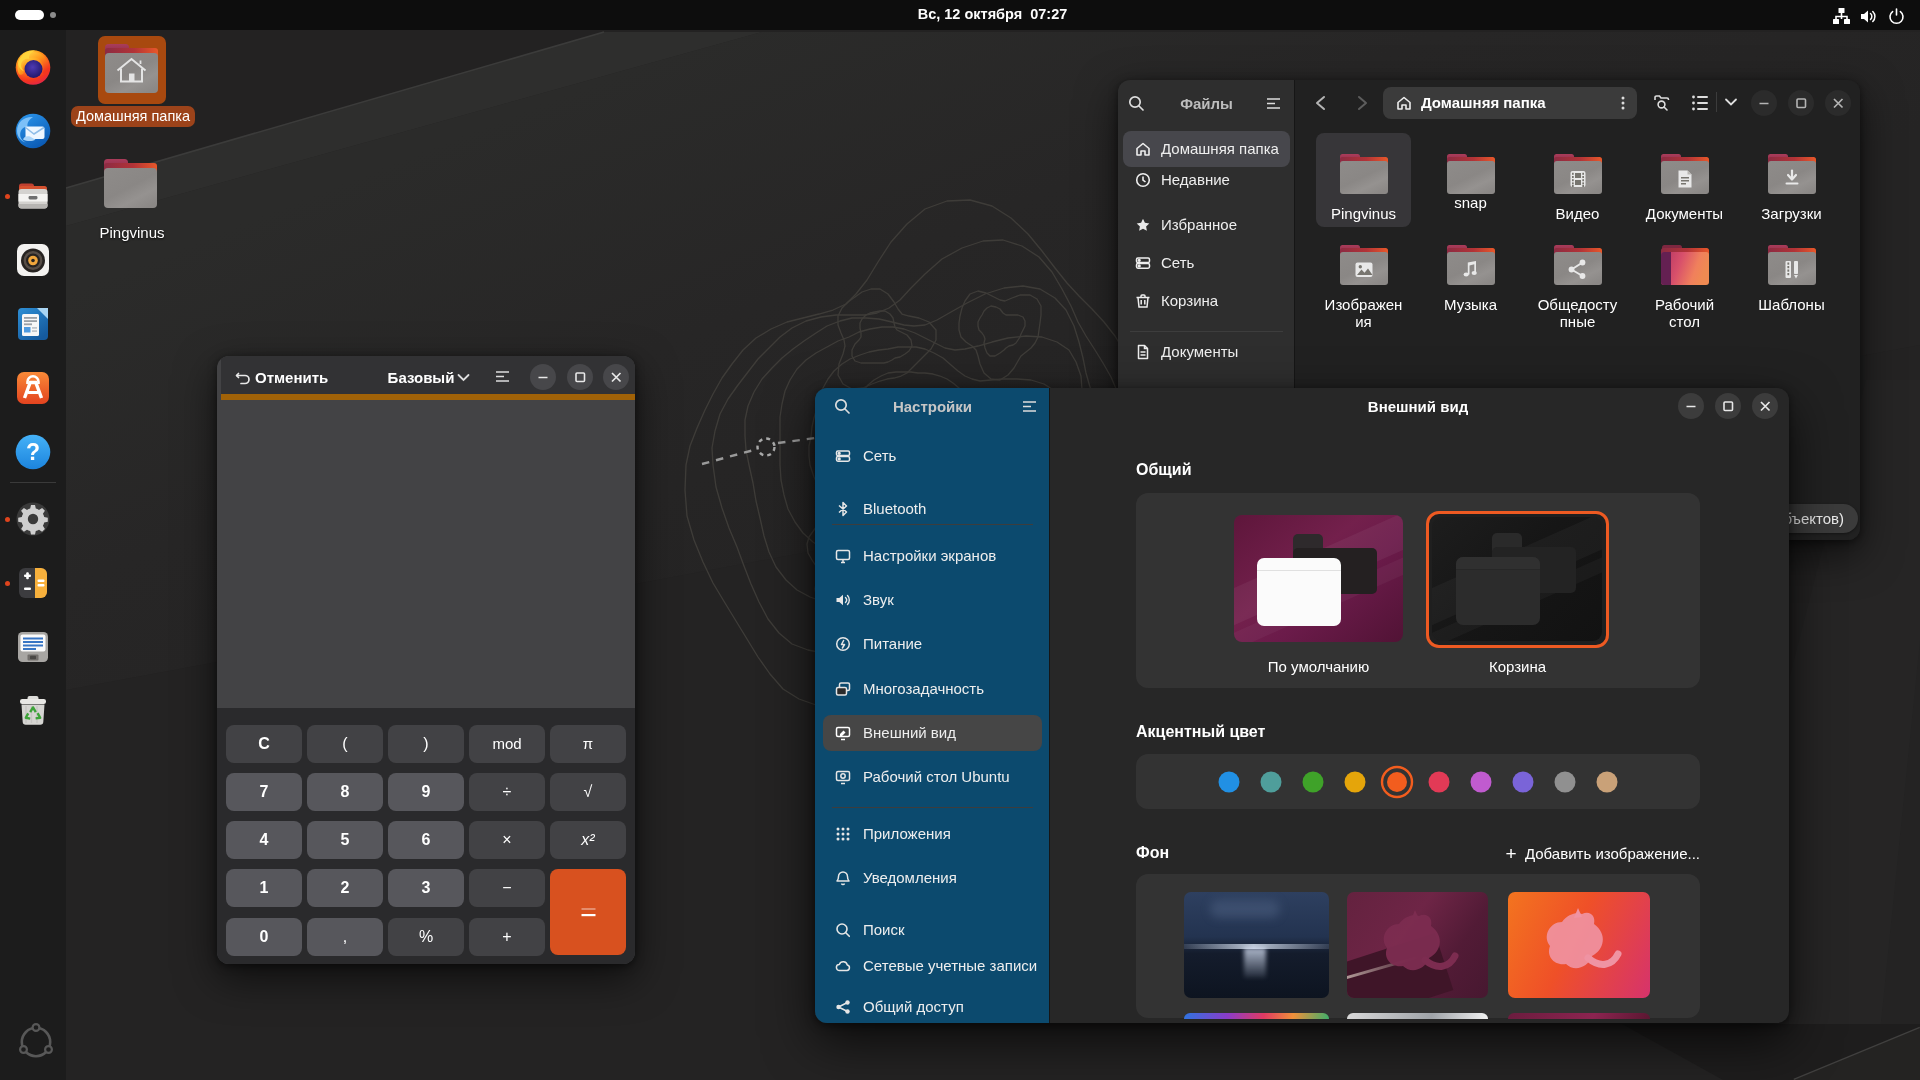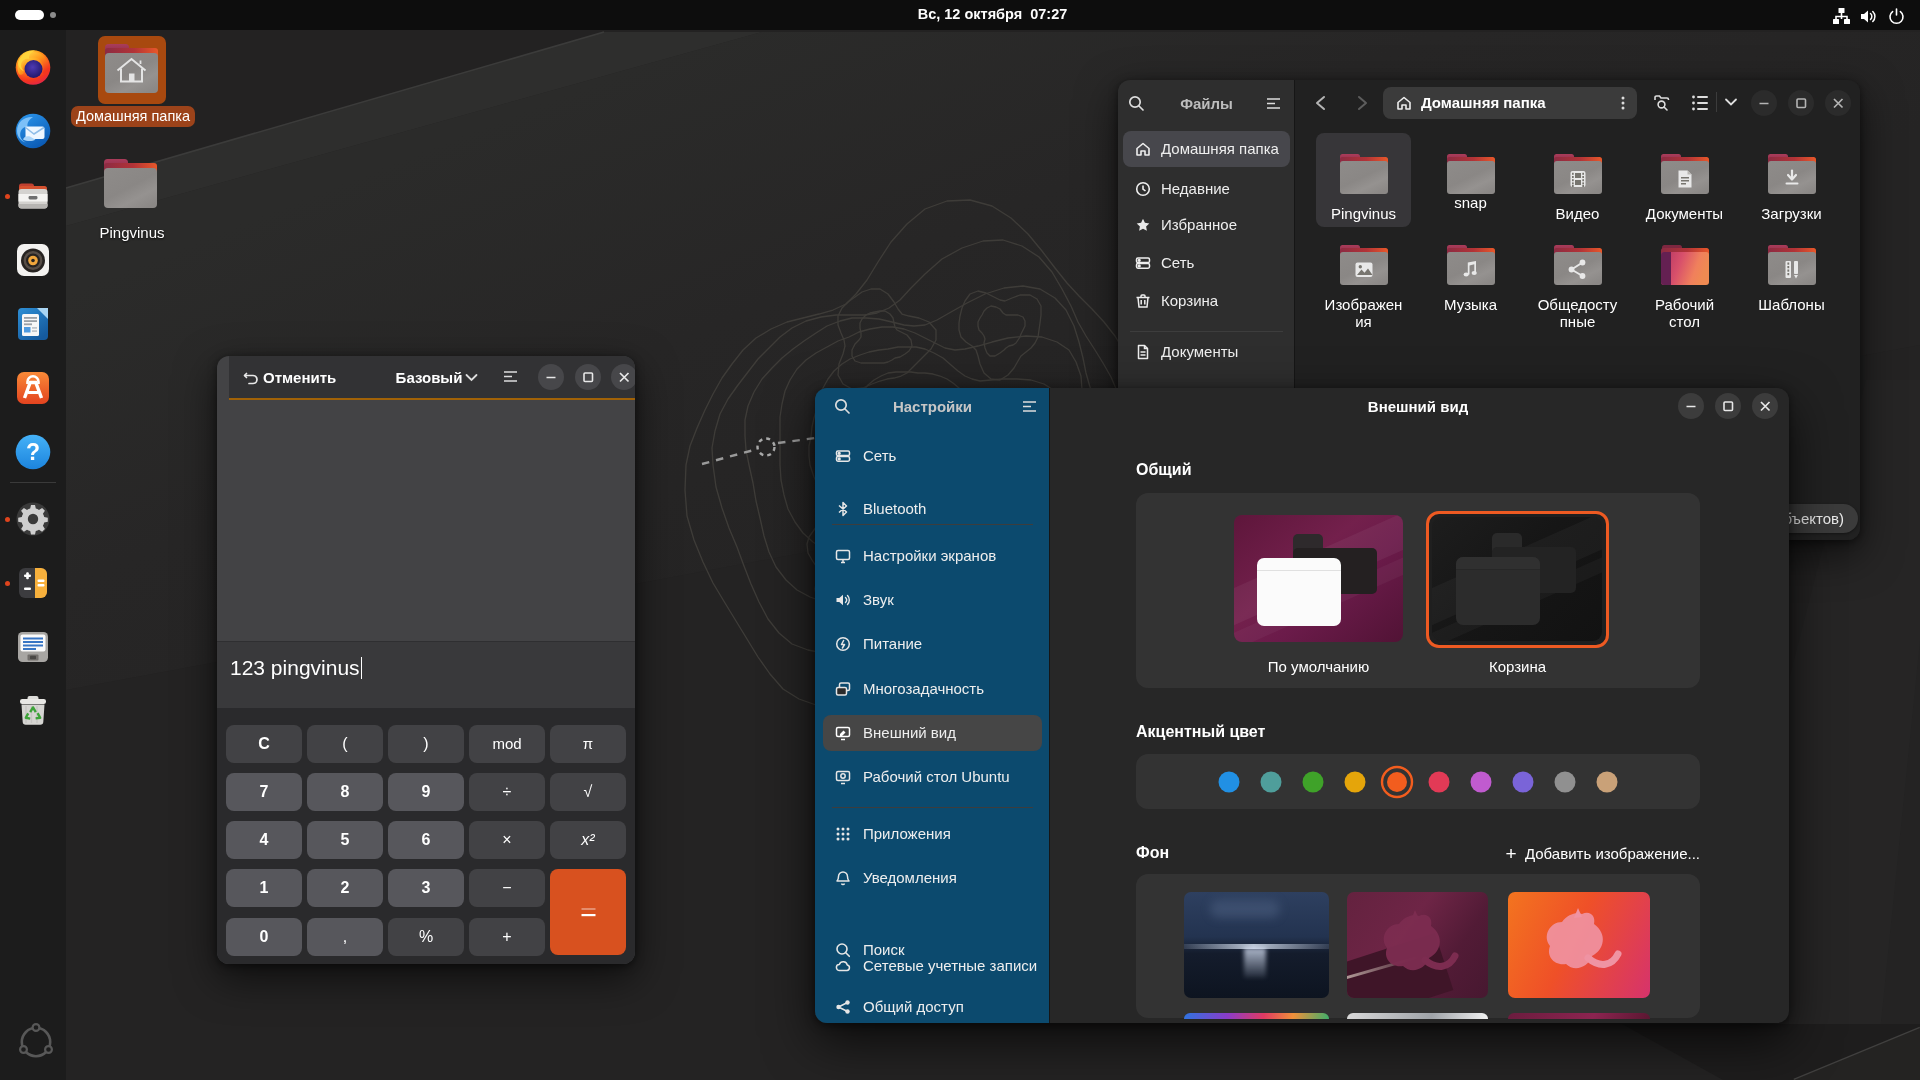--- a/index.html
+++ b/index.html
@@ -17,21 +17,21 @@
 
 .dlabel{position:absolute;color:#fff;font-size:15px;text-align:center;text-shadow:0 1px 2px rgba(0,0,0,.8)}
 #homesel{position:absolute;left:98px;top:36px;width:68px;height:68px;background:#a8490f;border-radius:7px}
 #homelbl{position:absolute;left:71px;top:106px;width:124px;height:21px;background:#9c431a;border-radius:7px;color:#fff;font-size:14.5px;text-align:center;line-height:21px}
 
 .win{position:absolute;border-radius:12px;box-shadow:0 14px 40px rgba(0,0,0,.6),0 2px 8px rgba(0,0,0,.5);overflow:hidden}
 .circbtn{position:absolute;width:26px;height:26px;border-radius:13px;background:#3c3c3c;color:#e8e8e8}
 .ttl{font-weight:700;font-size:15px;color:#fff}
 
 #calc{left:217px;top:356px;width:418px;height:608px;background:#434345}
-#calc .bar{position:absolute;left:12px;top:0;width:100%;height:44px;background:#323234;border-bottom:2px solid #a16207}
+#calc .bar{position:absolute;left:4px;top:0;width:100%;height:44px;background:#323234;border-bottom:6px solid #a16207}
 #calcdisp{position:absolute;left:0;top:45px;width:100%;height:240px;background:#434345}
 #calcentry{position:absolute;left:0;top:285px;width:100%;height:67px;background:#39393b;border-top:1px solid #2f2f31;color:#fff;font-size:21px;line-height:52px;padding-left:13px}
 #keypad{position:absolute;left:0;top:352px;width:100%;height:256px;background:#2a2a2c}
 .kb{position:absolute;width:76px;height:38px;border-radius:8px;background:#424245;color:#fff;font-size:16px;font-weight:700;text-align:center;line-height:38px}
 .kb.num{background:#57575c}
 .kb.eq{background:#d8511f;height:86px;line-height:86px}
 
 #files{left:1118px;top:80px;width:742px;height:460px;background:#212121;z-index:10}
 #fside{position:absolute;left:0;top:0;width:177px;height:460px;background:#2e2e2e;border-right:1px solid #161616}
 .frow{position:absolute;left:5px;width:167px;height:36px;border-radius:8px;color:#eee;font-size:15px;line-height:36px}
@@ -333,21 +333,20 @@
             <path d="M8.5 13.5h9"></path>
           </svg></div>
 <div class="circbtn" style="left:346px;top:8px;background:#47474a"><svg width="26" height="26" viewBox="0 0 26 26" fill="none" stroke="#e8e8e8" stroke-width="1.6">
             <rect x="9" y="9" width="8.5" height="8.5" rx="1"></rect>
           </svg></div>
 <div class="circbtn" style="left:382px;top:8px;background:#47474a"><svg width="26" height="26" viewBox="0 0 26 26" stroke="#e8e8e8" stroke-width="1.7">
             <path d="M9 9l8.5 8.5M17.5 9L9 17.5"></path>
           </svg></div>
 </div>
 <div id="calcdisp"></div>
-<div id="calcentry">123 pingvinus<span style="display:inline-block;width:1.5px;height:22px;background:#fff;vertical-align:-4px;margin-left:1px"></span></div>
 <div id="keypad"></div>
 <div class="kb" style="left:9px;top:369px">C</div>
 <div class="kb" style="left:90px;top:369px;font-weight:400">(</div>
 <div class="kb" style="left:171px;top:369px;font-weight:400">)</div>
 <div class="kb" style="left:252px;top:369px;font-weight:400;font-size:15px">mod</div>
 <div class="kb" style="left:333px;top:369px;font-weight:400;font-size:15px">π</div>
 <div class="kb num" style="left:9px;top:417px">7</div>
 <div class="kb num" style="left:90px;top:417px">8</div>
 <div class="kb num" style="left:171px;top:417px">9</div>
 <div class="kb" style="left:252px;top:417px;font-weight:400">÷</div>
@@ -379,21 +378,21 @@
 <div class="abs ttl" style="left:0;top:15px;width:177px;text-align:center;color:#bdbdbd">Файлы</div>
 <svg class="abs" style="left:148px;top:17px" width="15" height="13" viewBox="0 0 15 13" stroke="#ddd" stroke-width="1.6">
           <path d="M1 2h13M1 6.5h8M1 11h13"></path>
         </svg>
 <div class="frow fsel" style="top:51px">
           <svg class="ic" viewBox="0 0 16 16" fill="none" stroke="#eee" stroke-width="1.6">
             <path d="M2 7.5 L8 2.5 L14 7.5 V14 H10 V10 H6 V14 H2 Z" stroke-linejoin="round"></path>
           </svg>
           <span class="tx">Домашняя папка</span>
         </div>
-<div class="frow" style="top:91px">
+<div class="frow" style="top:82px">
           <svg class="ic" viewBox="0 0 16 16" fill="none" stroke="#eee" stroke-width="1.6">
             <circle cx="8" cy="8" r="6.3"></circle>
             <path d="M8 4.5V8l2.5 2"></path>
           </svg>
           <span class="tx">Недавние</span>
         </div>
 <div class="frow" style="top:127px">
           <svg class="ic" viewBox="0 0 16 16" fill="#e8e8e8">
             <path d="M8 1.8 L9.9 5.8 L14.3 6.4 L11.1 9.4 L11.9 13.8 L8 11.7 L4.1 13.8 L4.9 9.4 L1.7 6.4 L6.1 5.8 Z"></path>
           </svg>
@@ -672,21 +671,21 @@
           </svg>
           <span class="tx">Приложения</span>
         </div>
 <div class="srow" style="top:472px">
           <svg class="ic" viewBox="0 0 16 16" fill="none" stroke="#e6e6e6" stroke-width="1.5">
             <path d="M8 2 a4.5 4.5 0 0 1 4.5 4.5 c0 3 1 4 1.5 4.5 H2 c0.5-0.5 1.5-1.5 1.5-4.5 A4.5 4.5 0 0 1 8 2Z" stroke-linejoin="round"></path>
             <path d="M6.5 13.5 a1.6 1.6 0 0 0 3 0"></path>
           </svg>
           <span class="tx">Уведомления</span>
         </div>
-<div class="srow" style="top:544px">
+<div class="srow" style="top:524px">
           <svg class="ic" viewBox="0 0 16 16" fill="none" stroke="#e6e6e6" stroke-width="1.6">
             <circle cx="7" cy="7" r="5"></circle>
             <path d="M10.8 10.8l3.5 3.5" stroke-linecap="round"></path>
           </svg>
           <span class="tx">Поиск</span>
         </div>
 <div class="srow" style="top:560px">
           <svg class="ic" viewBox="0 0 16 16" fill="none" stroke="#e6e6e6" stroke-width="1.5">
             <path d="M4.5 12.5 a3 3 0 0 1 -0.2-6 A4.2 4.2 0 0 1 12.3 7 a2.8 2.8 0 0 1 -0.3 5.5 Z" stroke-linejoin="round"></path>
           </svg>

